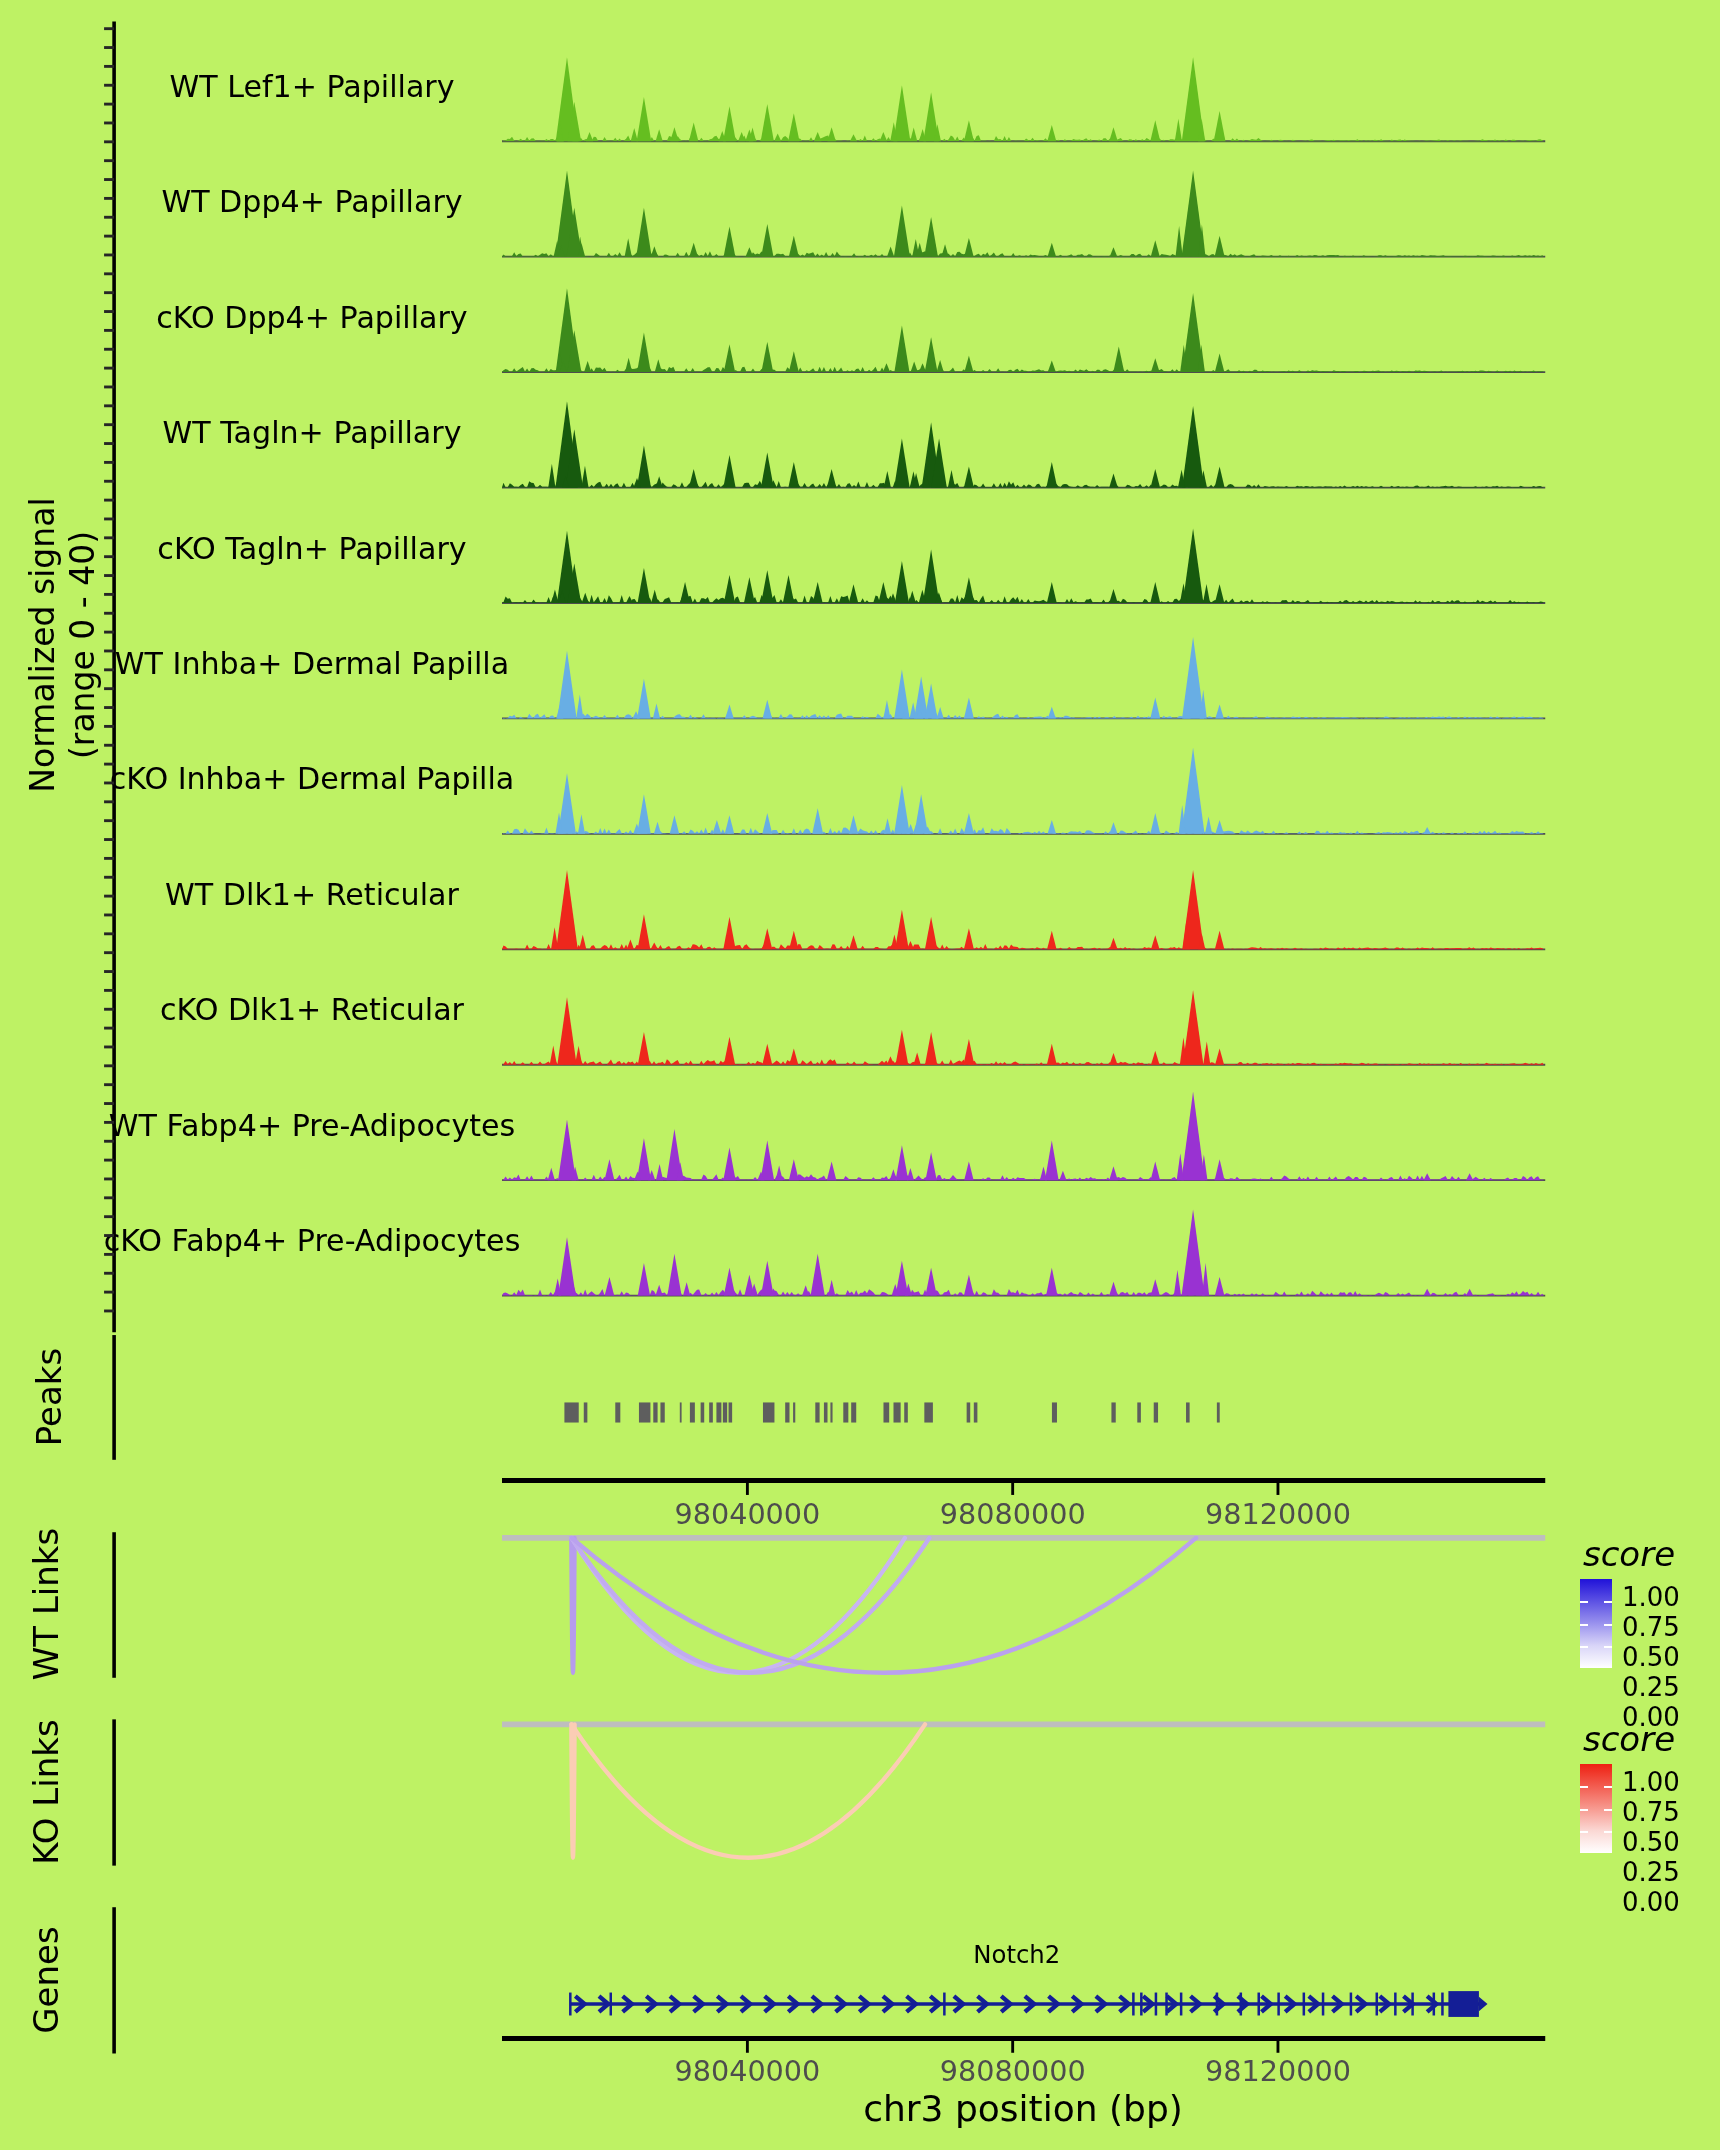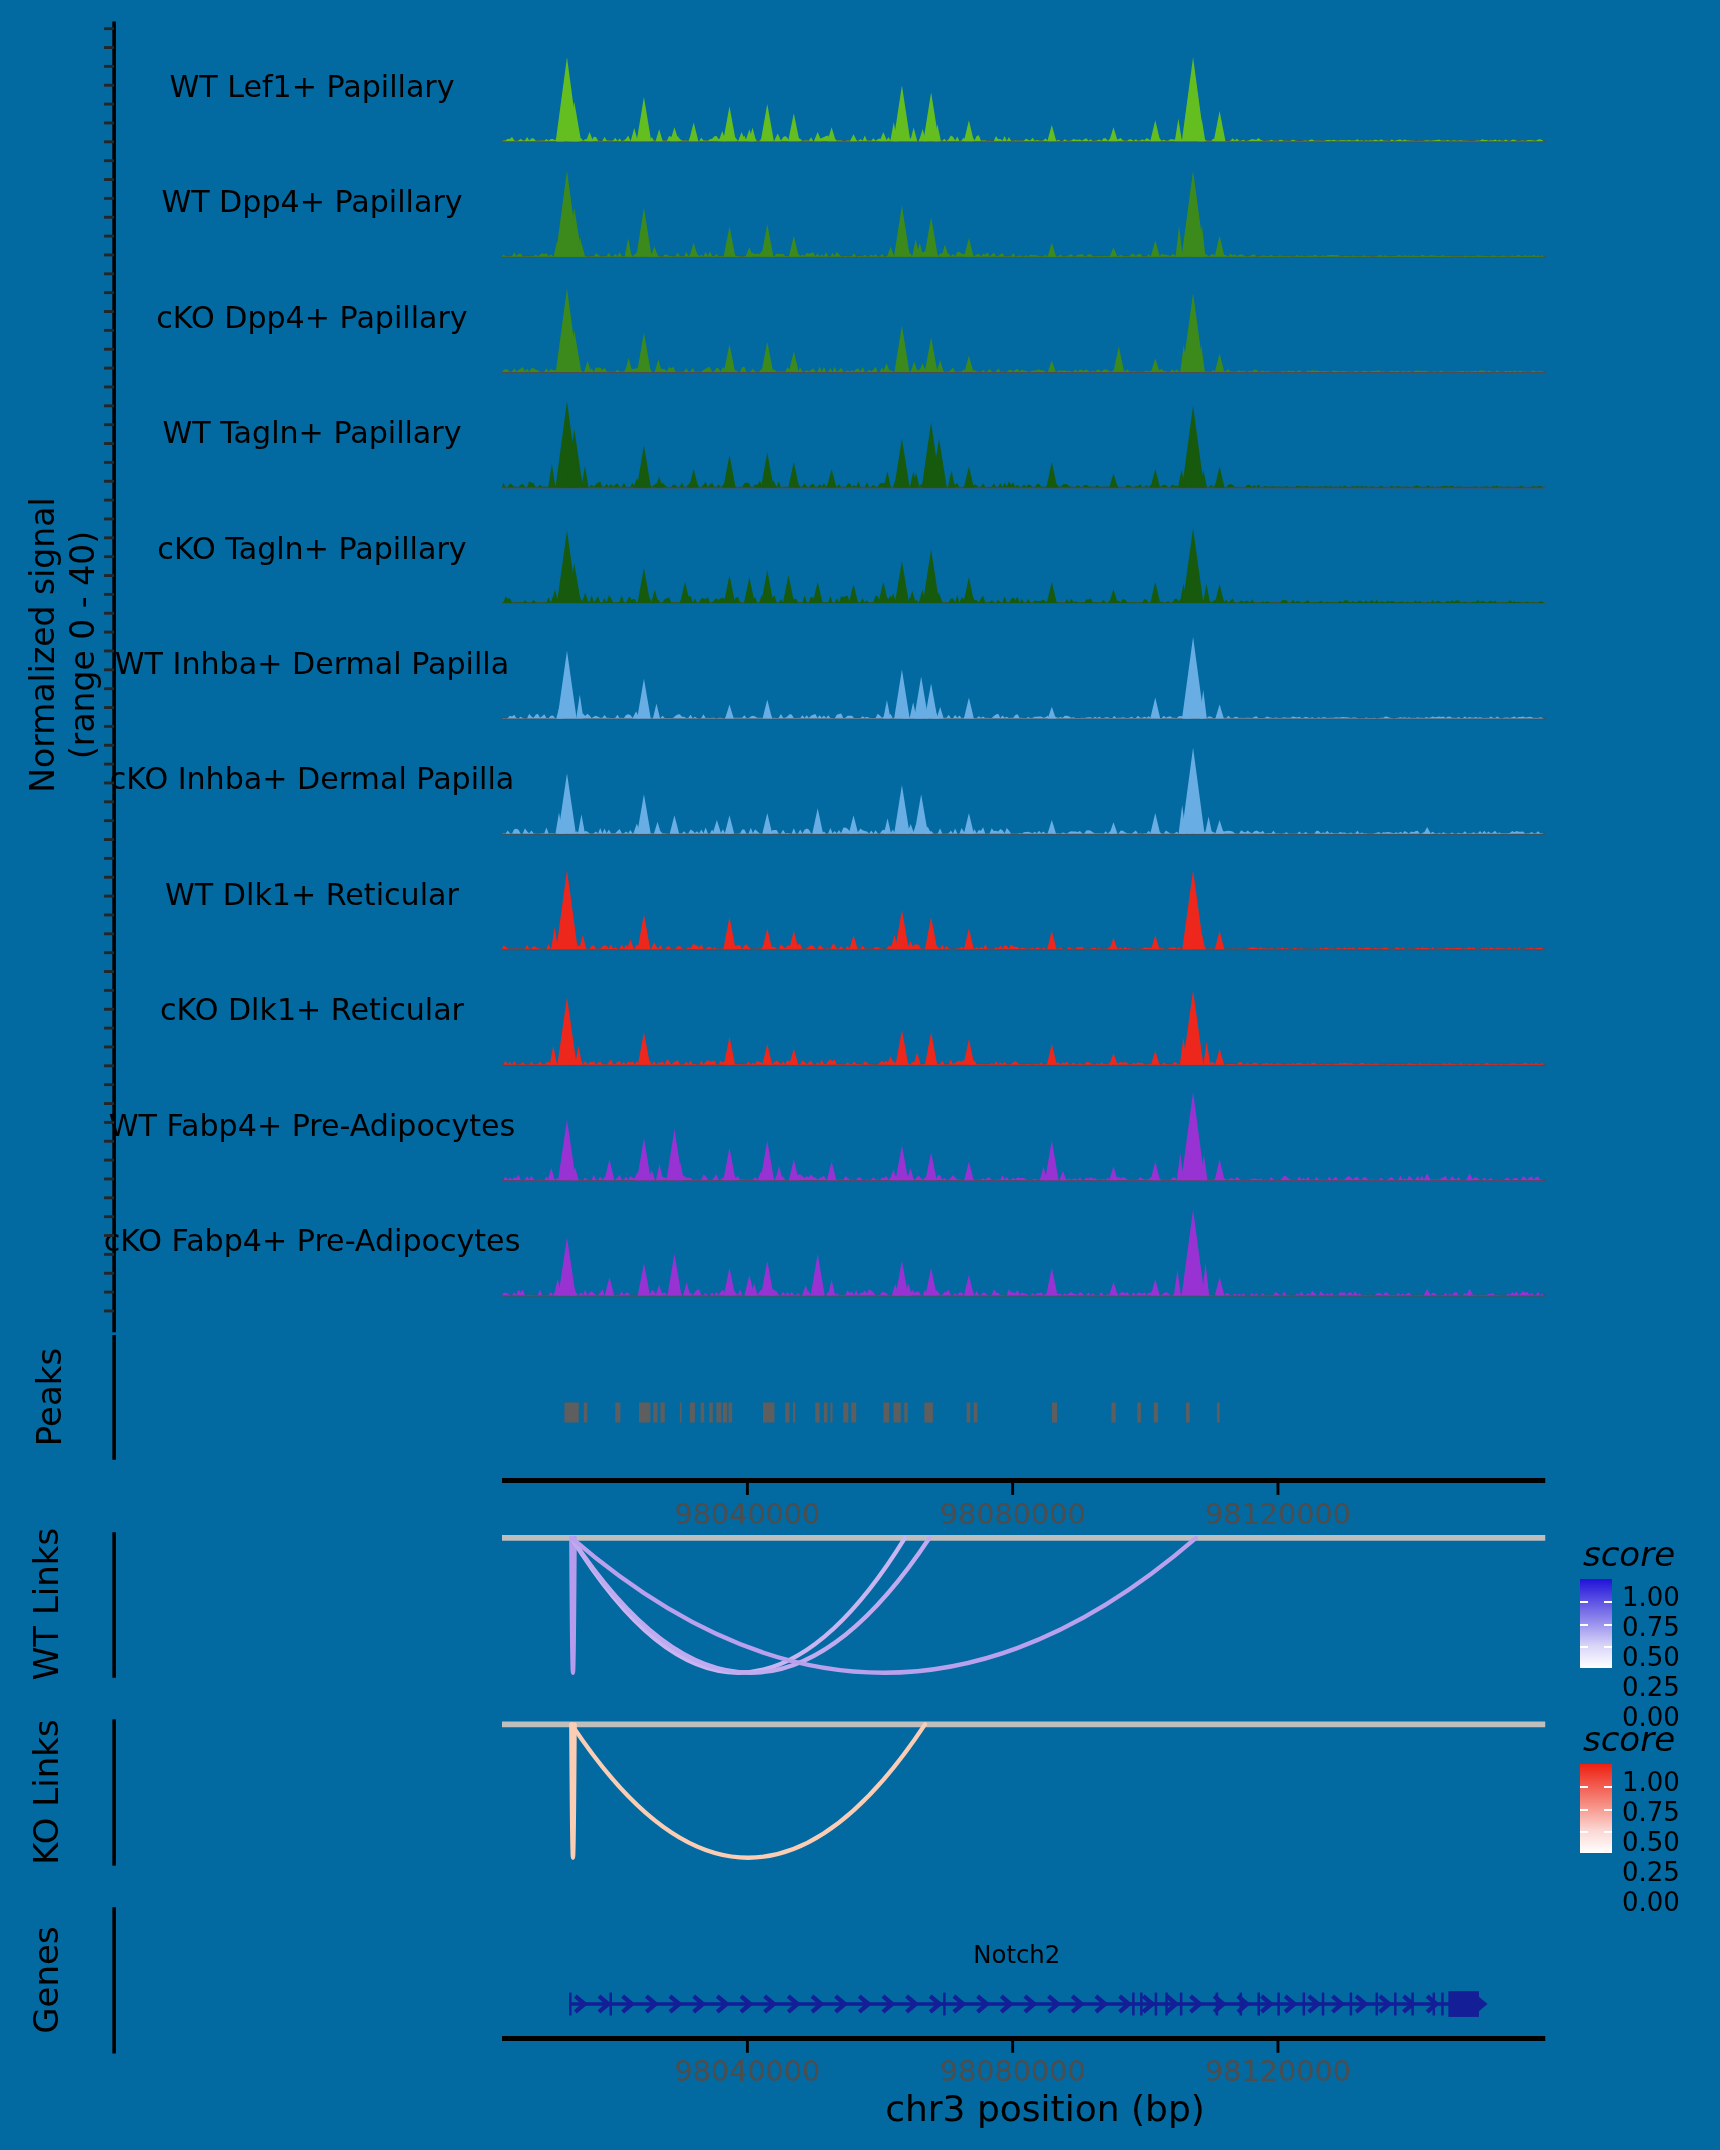--- a/index.html
+++ b/index.html
@@ -1,17 +1,17 @@
 <!DOCTYPE html>
 <html style="font-size:11.5px"><head>
 <meta charset="utf-8">
 <style>
   html,body{margin:0;padding:0;background:#fff;}
   body{font-family:"DejaVu Sans","Liberation Sans",sans-serif;}
-  #fig{position:relative;width:1721px;height:2151px;background:#0369a1;overflow:hidden;}
+  #fig{position:relative;width:1721px;height:2151px;background:#bef264;overflow:hidden;}
   #plot-svg{position:absolute;left:0;top:0;}
   .rot-label{position:absolute;transform:translate(-50%,-50%) rotate(-90deg);transform-origin:center center;
     white-space:nowrap;color:#000;text-align:center;}
   .ylab{font-size:33px;line-height:40px;}
   .seclab{font-size:34px;}
   .score-title{position:absolute;font-size:34px;color:#000;transform:translateX(-50%);font-style:italic;}
   .legend-bar{position:absolute;width:32px;}
   .legend-bar .notch{position:absolute;height:2.2px;width:8px;background:#fff;}
   .legend-ticks{position:absolute;display:flex;flex-direction:column;justify-content:space-between;
     font-size:26px;color:#000;margin-top:12px;}
@@ -631,15 +631,15 @@
       <div class="notch" style="right:0;top:75%"></div>
   </div>
   <div class="legend-ticks" id="ko-legend-ticks" style="left:1622px;top:1755px;height:106px;">
       <div>1.00</div>
       <div>0.75</div>
       <div>0.50</div>
       <div>0.25</div>
       <div>0.00</div>
     </div>
 
-  <div class="xaxis-title" style="left:1023px;top:2088px;margin-left:22px;">chr3 position (bp)</div>
+  <div class="xaxis-title" style="left:1023px;top:2088px;">chr3 position (bp)</div>
 </div>
 
 
 </body></html>

